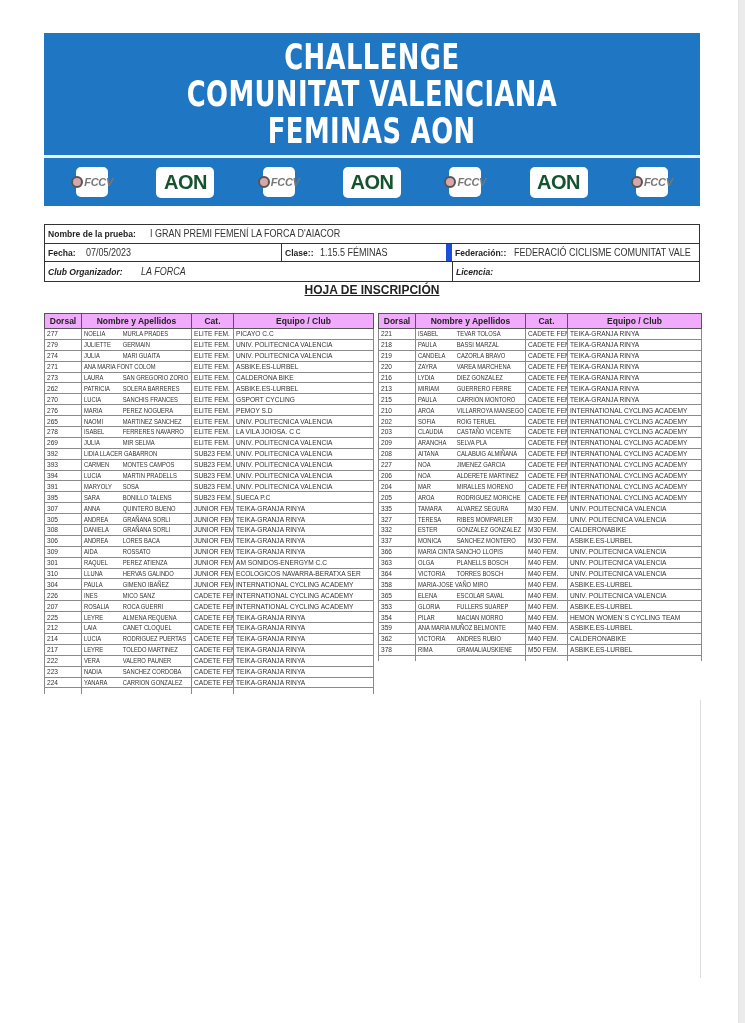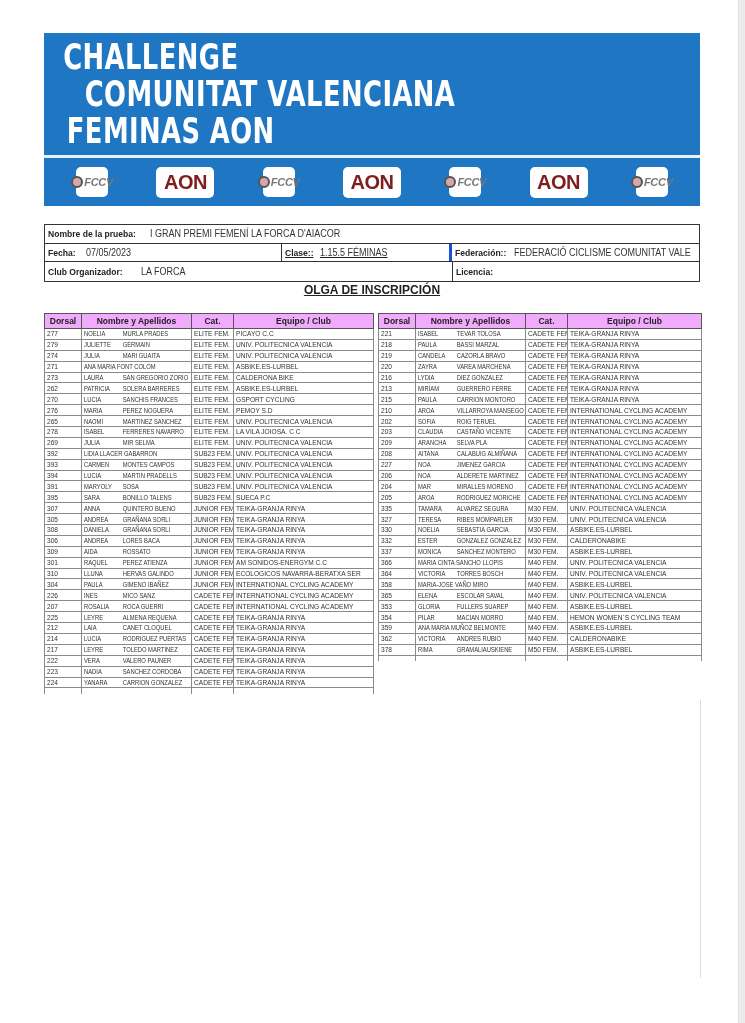--- a/index.html
+++ b/index.html
@@ -2,39 +2,39 @@
 <html><head>
 <meta charset="utf-8">
 <style>
   * { box-sizing: border-box; margin: 0; padding: 0; }
   html, body { width: 745px; height: 1023px; background: #ffffff; overflow: hidden; }
   body { position: relative; font-family: "Liberation Sans", sans-serif; color: #222; }
 
   .scrollbar { position: absolute; left: 738px; top: 0; width: 7px; height: 1023px; background: #ececec; border-left: 1px solid #e2e2e2; }
   .page-edge { position: absolute; left: 700px; top: 700px; width: 1px; height: 278px; background: #dcdcdc; }
 
-  .banner { position: absolute; left: 44px; top: 33px; width: 656px; height: 122px; background: #1f77c4; display: flex; flex-direction: column; align-items: flex-start; justify-content: center; }
+  .banner { position: absolute; left: 44px; top: 33px; width: 656px; height: 122px; background: #1f77c4; display: flex; flex-direction: column; align-items: center; justify-content: center; }
   .banner-line { color: #fff; font-family: "DejaVu Sans", sans-serif; font-weight: bold; font-stretch: condensed; transform: scaleX(0.82); font-size: 35px; line-height: 37px; letter-spacing: 0.5px; }
   .sep { position: absolute; left: 44px; top: 155px; width: 656px; height: 3px; background: #e7f1fa; }
   .logo-strip { position: absolute; left: 44px; top: 158px; width: 656px; height: 48px; background: #1f77c4; display: flex; align-items: center; justify-content: space-around; padding: 0 8px; }
   .logo { width: 32px; height: 30px; background: #fff; border-radius: 5px; display: flex; align-items: center; justify-content: center; }
   .logo.aon { width: 58px; height: 31px; }
-  .aon-text { color: #7f1d1d; font-weight: bold; font-size: 20px; letter-spacing: -0.5px; font-family: "Liberation Sans", sans-serif; }
+  .aon-text { color: #14532d; font-weight: bold; font-size: 20px; letter-spacing: -0.5px; font-family: "Liberation Sans", sans-serif; }
   .fccv { display: flex; align-items: center; gap: 1px; }
   .fccv-emblem { width: 12px; height: 12px; border-radius: 50%; border: 2px solid #555; background: #d8a7a7; }
   .fccv-text { font-size: 11px; font-style: italic; font-weight: bold; color: #777; letter-spacing: -0.3px; }
 
   .info { position: absolute; left: 44px; top: 224px; width: 656px; border: 1px solid #333; font-size: 10px; }
   .info-row { display: flex; height: 18.5px; border-bottom: 1px solid #333; align-items: flex-start; }
-  .info-row:last-child { border-bottom: none; }
+  .info-row:last-child { border-bottom: none; font-style: italic; }
   .cell { display: flex; align-items: center; height: 100%; padding-left: 3px; }
   .lbl { font-weight: bold; font-size: 9.5px; transform: scaleX(0.9); transform-origin: left; white-space: nowrap; }
   .val { font-size: 10px; transform: scaleX(0.9); transform-origin: left; white-space: nowrap; color: #333; }
   .c-fecha { width: 237px; border-right: 1px solid #333; }
-  .c-clase { width: 170px; border-right: 3px solid #1d4ed8; text-decoration: underline; }
+  .c-clase { width: 170px; border-right: 6px solid #1d4ed8; }
   .c-fed { flex: 1; overflow: hidden; }
   .c-club { width: 408px; border-right: 1px solid #333; }
 
   .sheet-title { position: absolute; left: 44px; top: 283px; width: 656px; text-align: center; font-weight: bold; font-size: 12px; text-decoration: underline; color: #222; }
 
   table.entries { position: absolute; top: 313px; border-collapse: collapse; table-layout: fixed; font-size: 7.5px; }
   table.left { left: 44px; width: 330px; }
   table.right { left: 378px; width: 324px; }
   table.entries th { background: #f0abfc; font-weight: bold; font-size: 8.5px; height: 15px; border: 1px solid #555; text-align: center; }
   table.entries td { height: 10.9px; border: 1px solid #8a8a8a; padding: 0 2px; white-space: nowrap; overflow: hidden; color: #333; line-height: 9px; }
@@ -119,21 +119,21 @@
       <span class="lbl">Club Organizador:</span>
       <span class="val" style="margin-left:10px">LA FORCA</span>
     </div>
     <div class="cell c-fed">
       <span class="lbl">Licencia:</span>
       <span class="val"></span>
     </div>
   </div>
 </div>
 
-<div class="sheet-title">OLGA DE INSCRIPCIÓN</div>
+<div class="sheet-title">HOJA DE INSCRIPCIÓN</div>
 
 <table class="entries left">
   <colgroup>
       <col class="col-d">
       <col class="col-n">
       <col class="col-c">
       <col>
     </colgroup>
   <thead>
       <tr>
@@ -469,44 +469,44 @@
         <td><span>M30 FEM.</span></td>
         <td><span>UNIV. POLITECNICA VALENCIA</span></td>
       </tr>
       <tr>
         <td><span>327</span></td>
         <td><span><span class="first">TERESA</span><span>RIBES MOMPARLER</span></span></td>
         <td><span>M30 FEM.</span></td>
         <td><span>UNIV. POLITECNICA VALENCIA</span></td>
       </tr>
       <tr>
-        <td><span>330</span></td>
-        <td><span><span class="first">NOELIA</span><span>SEBASTIA GARCIA</span></span></td>
-        <td><span>M30 FEM.</span></td>
-        <td><span>ASBIKE.ES-LURBEL</span></td>
-      </tr>
-      <tr>
         <td><span>332</span></td>
         <td><span><span class="first">ESTER</span><span>GONZALEZ GONZALEZ</span></span></td>
         <td><span>M30 FEM.</span></td>
         <td><span>CALDERONABIKE</span></td>
       </tr>
       <tr>
         <td><span>337</span></td>
         <td><span><span class="first">MONICA</span><span>SANCHEZ MONTERO</span></span></td>
         <td><span>M30 FEM.</span></td>
         <td><span>ASBIKE.ES-LURBEL</span></td>
       </tr>
       <tr>
         <td><span>366</span></td>
         <td><span><span class="">MARIA CINTA SANCHO LLOPIS</span><span></span></span></td>
         <td><span>M40 FEM.</span></td>
         <td><span>UNIV. POLITECNICA VALENCIA</span></td>
       </tr>
       <tr>
+        <td><span>363</span></td>
+        <td><span><span class="first">OLGA</span><span>PLANELLS BOSCH</span></span></td>
+        <td><span>M40 FEM.</span></td>
+        <td><span>UNIV. POLITECNICA VALENCIA</span></td>
+      </tr>
+      <tr>
         <td><span>364</span></td>
         <td><span><span class="first">VICTORIA</span><span>TORRES BOSCH</span></span></td>
         <td><span>M40 FEM.</span></td>
         <td><span>UNIV. POLITECNICA VALENCIA</span></td>
       </tr>
       <tr>
         <td><span>358</span></td>
         <td><span><span class="">MARIA-JOSE VAÑO MIRO</span><span></span></span></td>
         <td><span>M40 FEM.</span></td>
         <td><span>ASBIKE.ES-LURBEL</span></td>

